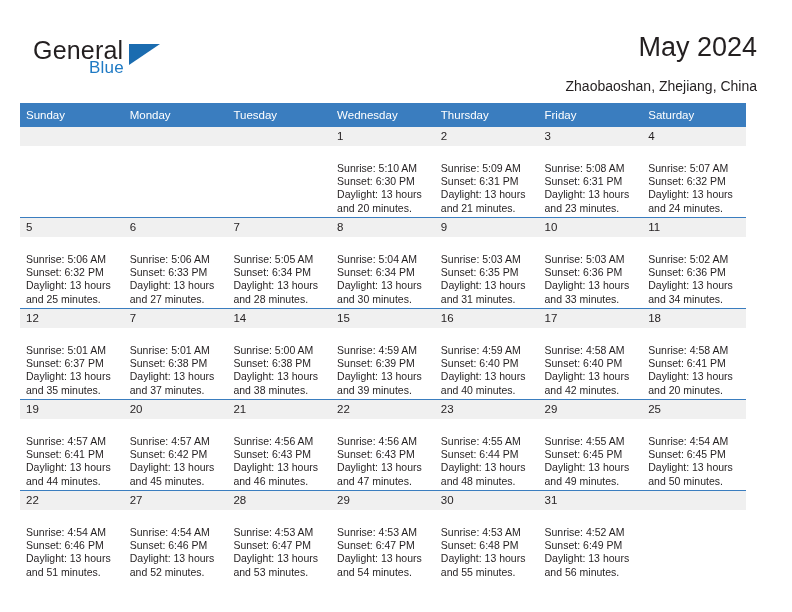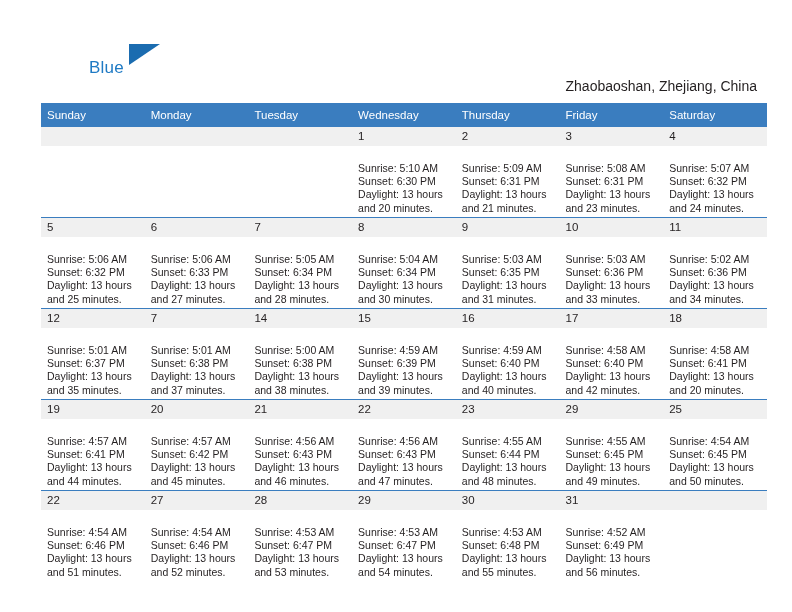--- a/index.html
+++ b/index.html
@@ -80,21 +80,21 @@
     font-size: 14px;
     color: #231f20;
     text-align: right;
     white-space: nowrap;
     margin-left: 35px;
   }
 
   
   .calendar {
     position: absolute;
-    left: 41px;
+    left: 20px;
     top: 103px;
     width: 726px;
   }
   table.cal {
     border-collapse: collapse;
     width: 726px;
     table-layout: fixed;
   }
   table.cal th {
     background: #3a7dbf;
@@ -143,24 +143,26 @@
   .info.blank div { visibility: hidden; }
 </style>
 </head>
 <body>
 
 <div class="page">
 
   <div class="topbar">
 
     <div class="logo">
+      <span class="logo-general">General</span>
       <span class="logo-triangle"></span>
       <span class="logo-blue">Blue</span>
     </div>
 
+    <div class="title">May 2024</div>
     <div class="subtitle">Zhaobaoshan, Zhejiang, China</div>
   </div>
 
   <div class="calendar">
     <table class="cal">
       <thead>
         <tr>
           <th>Sunday</th>
           <th>Monday</th>
           <th>Tuesday</th>

